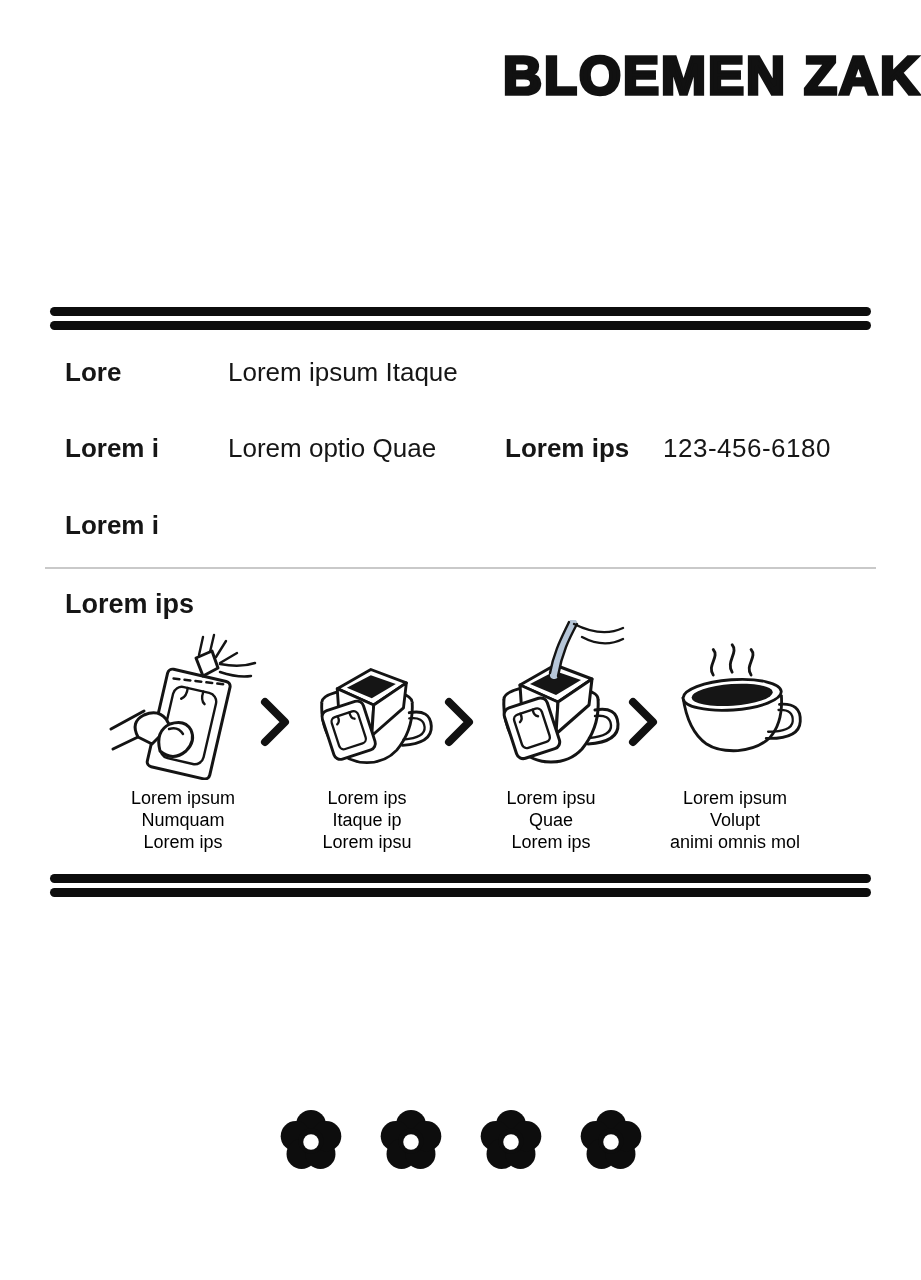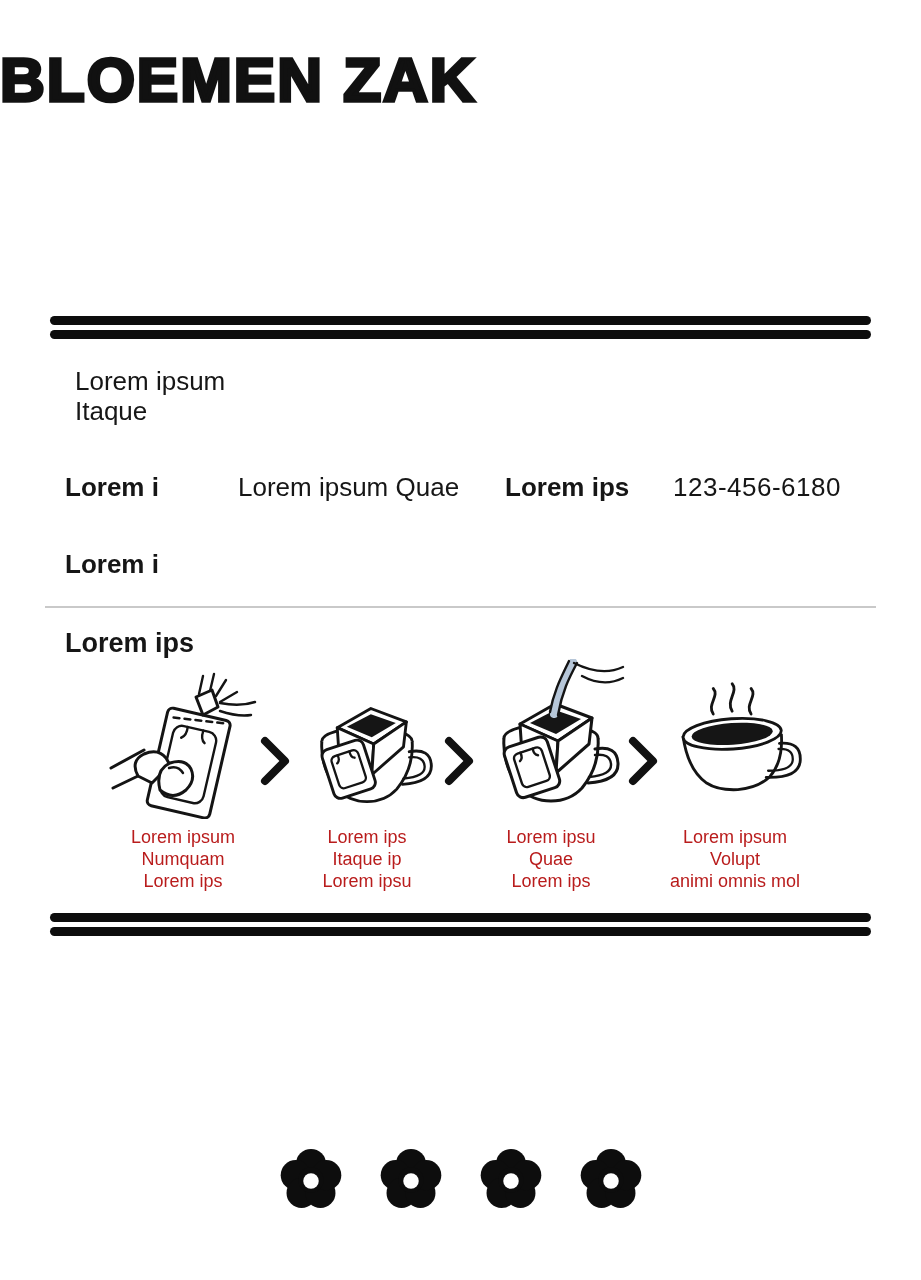--- a/index.html
+++ b/index.html
@@ -7,43 +7,43 @@
   body {
     background:#ffffff;
     color:#161616;
     font-family:"Liberation Sans", sans-serif;
     overflow:hidden;
     position:relative;
   }
   
   .title {
     margin-top:44px;
-    text-align:left;
-    font-size:62px;
+    text-align:right;
+    font-size:54px;
     font-weight:900;
     letter-spacing:2px;
     color:#111;
     -webkit-text-stroke:3.5px #111;
   }
   
   .rules { margin:0 50px; }
   .rules .bar {
     height:9px; background:#0d0d0d; border-radius:5px;
   }
   .rules .bar + .bar { margin-top:5px; }
   .rules-top { margin-top:201px; }
   .rules-bottom { margin-top:21px; }
   
   .info { margin:27px 0 0 65px; font-size:26px; }
   .info-row { display:grid; align-items:start; }
   .row-1 { grid-template-columns:163px auto; }
   .row-2 { grid-template-columns:163px 277px 158px auto; margin-top:46px; }
   .row-3 { grid-template-columns:163px auto; margin-top:47px; }
   .info-label { font-weight:bold; line-height:30px; }
-  .info-value { line-height:30px;margin-left:10px; }
+  .info-value { line-height:30px; }
   .info-value.para { width:618px; line-height:32px; }
   .phone { letter-spacing:0.5px; }
   
   .divider {
     margin:27px 45px 0 45px;
     border-top:2px solid #c9c9c9;
   }
   .section-heading {
     margin:19px 0 0 65px;
     font-size:27px; font-weight:bold; line-height:32px;
@@ -54,21 +54,21 @@
     padding-left:108px; margin-top:2px;
   }
   .step { width:150px; }
   .icon-box {
     height:162px; display:flex;
     align-items:flex-end; justify-content:center;
     padding-bottom:4px;
   }
   .caption {
     margin-top:3px; text-align:center;
-    font-size:18px; line-height:22px; color:#b91c1c;
+    font-size:18px; line-height:22px; color:#000000;
   }
   .arrow {
     width:34px; height:162px;
     display:flex; align-items:center; justify-content:center;
     padding-top:38px;
   }
   svg { display:block; }
   .ln { fill:none; stroke:#141414; stroke-width:3; stroke-linecap:round; stroke-linejoin:round; }
   .ln2 { fill:none; stroke:#141414; stroke-width:2.4; stroke-linecap:round; stroke-linejoin:round; }
   .wf { fill:#ffffff; stroke:#141414; stroke-width:3; stroke-linejoin:round; }
@@ -84,25 +84,26 @@
 
 <div class="title">BLOEMEN ZAK</div>
 
 <div class="rules rules-top">
   <div class="bar"></div>
   <div class="bar"></div>
 </div>
 
 <div class="info">
   <div class="info-row row-1">
+    <div class="info-label">Lore</div>
     <div class="info-value">Lorem ipsum Itaque</div>
   </div>
   <div class="info-row row-2">
     <div class="info-label">Lorem i</div>
-    <div class="info-value">Lorem ipsum Quae</div>
+    <div class="info-value">Lorem optio Quae</div>
     <div class="info-label">Lorem ips</div>
     <div class="info-value phone">123-456-6180</div>
   </div>
   <div class="info-row row-3">
     <div class="info-label">Lorem i</div>
   </div>
 </div>
 
 <div class="divider"></div>
 <div class="section-heading">Lorem ips</div>

